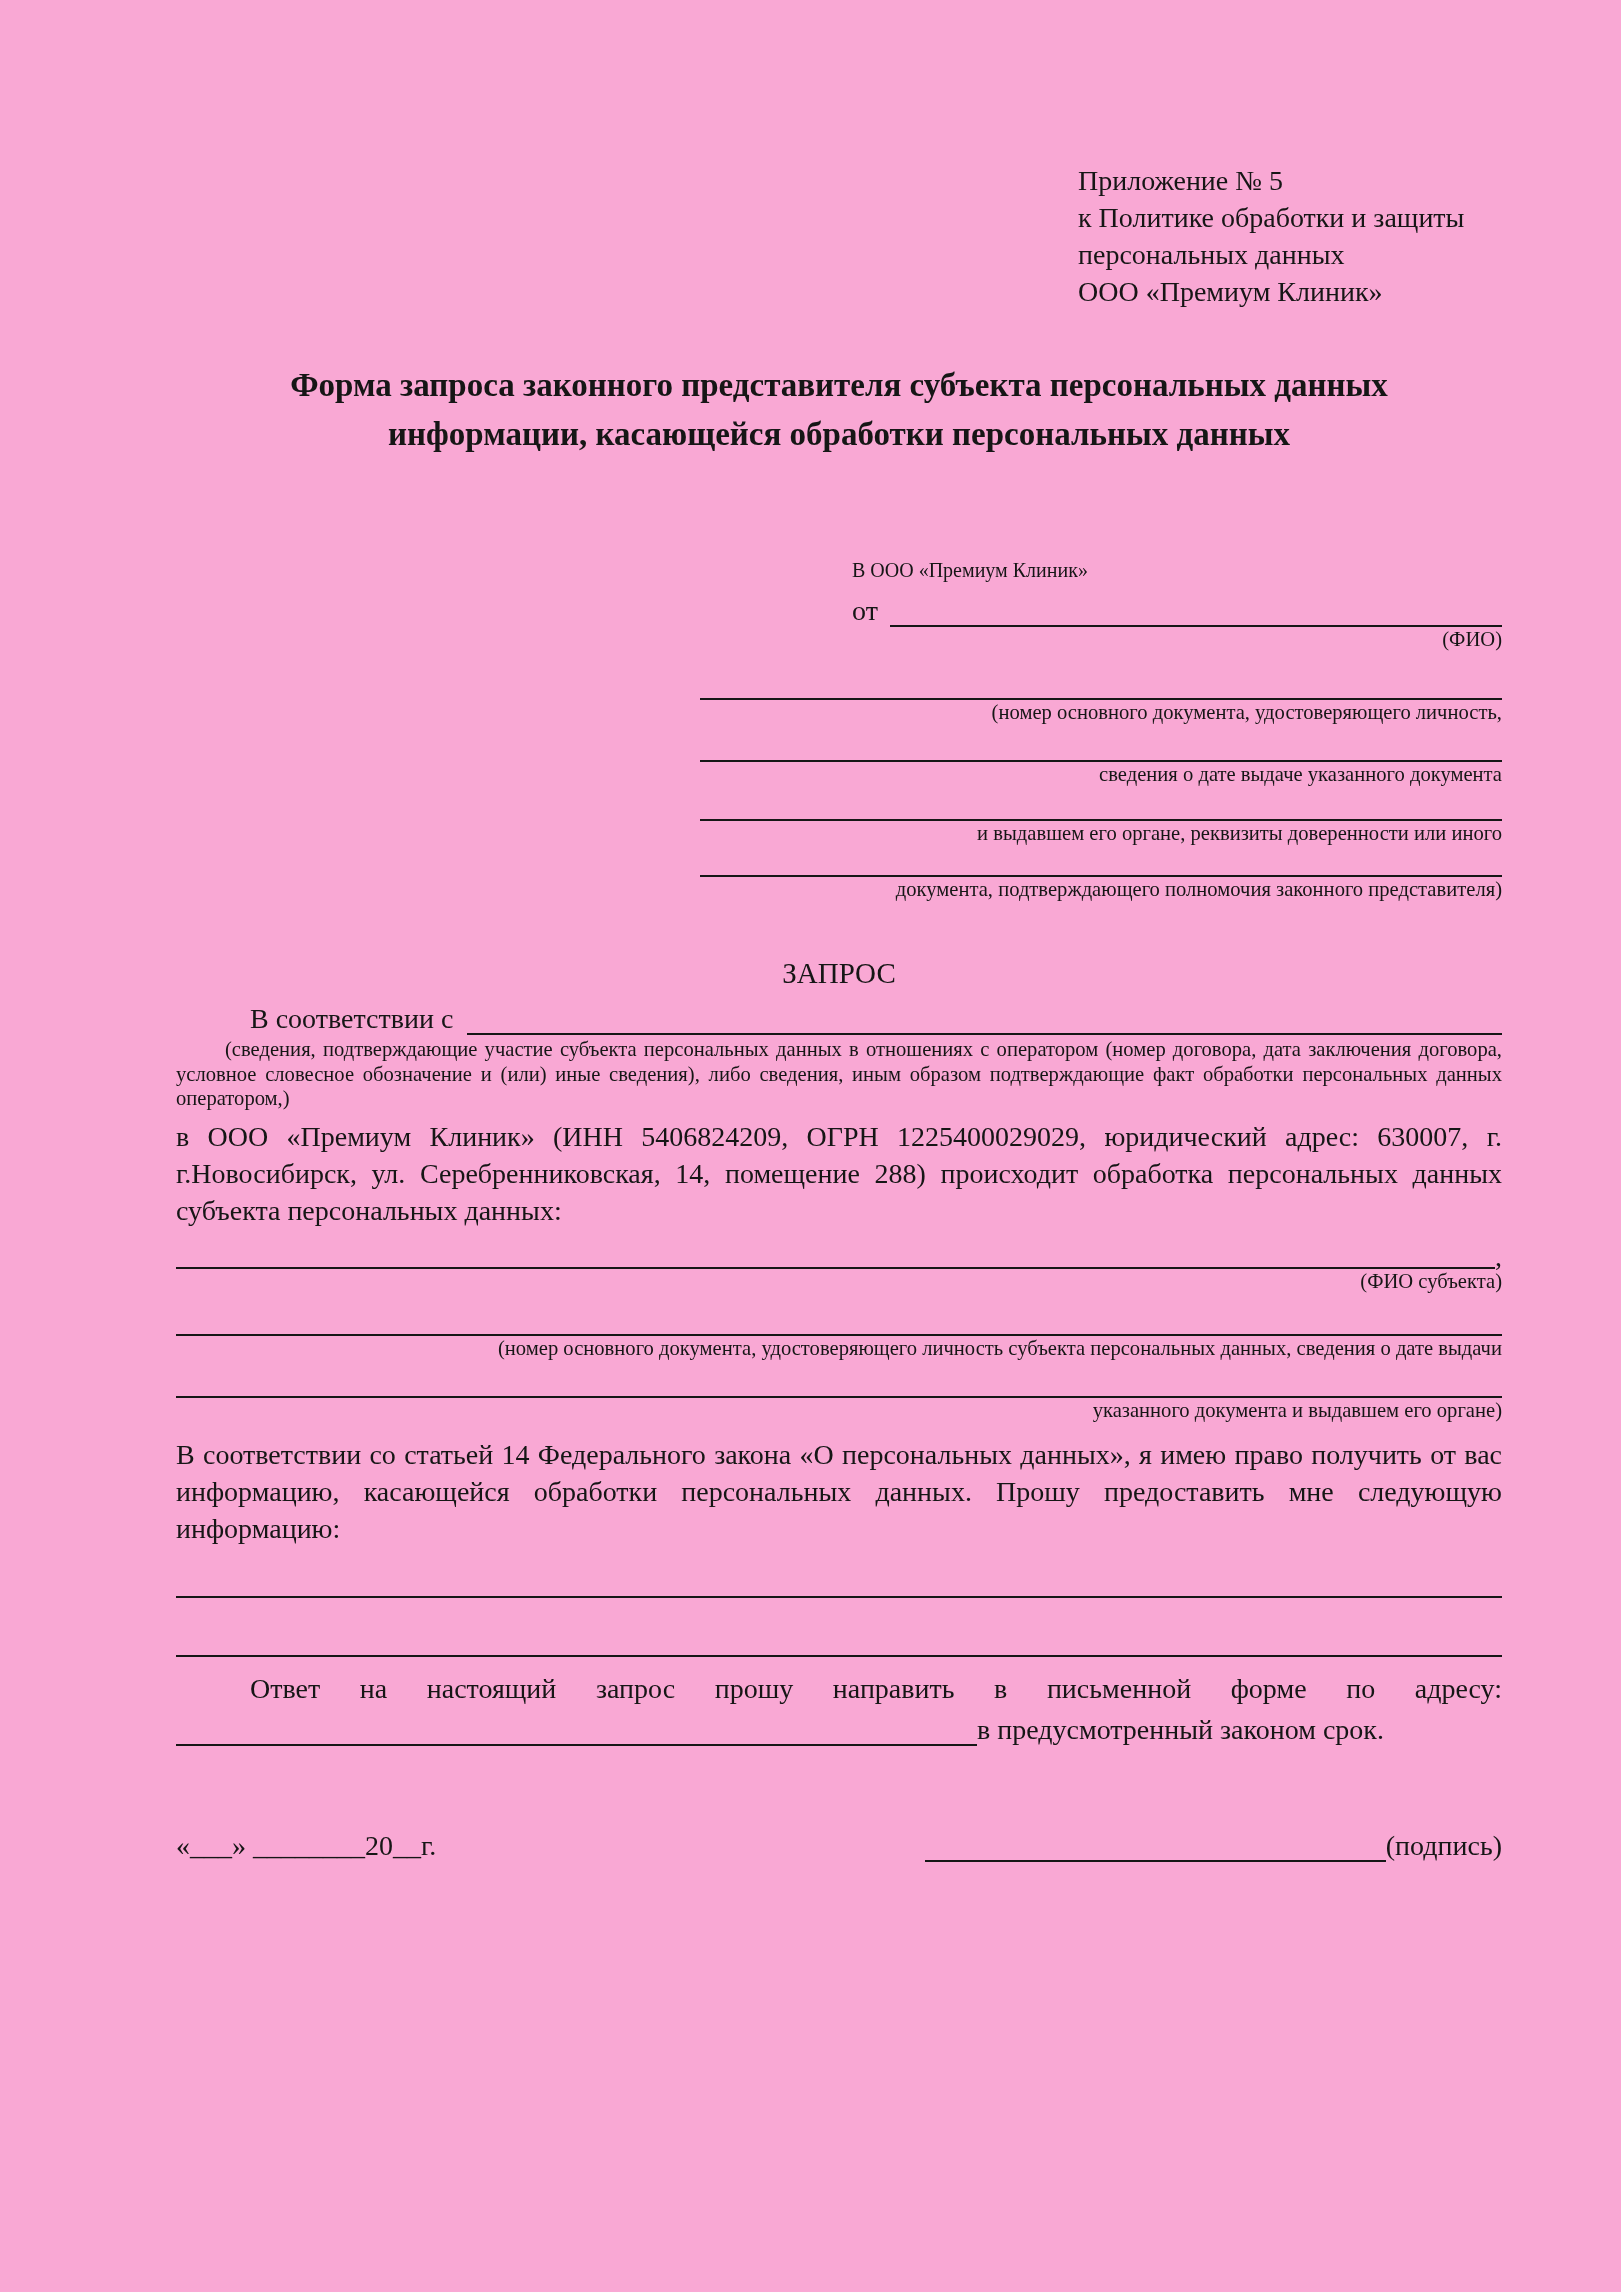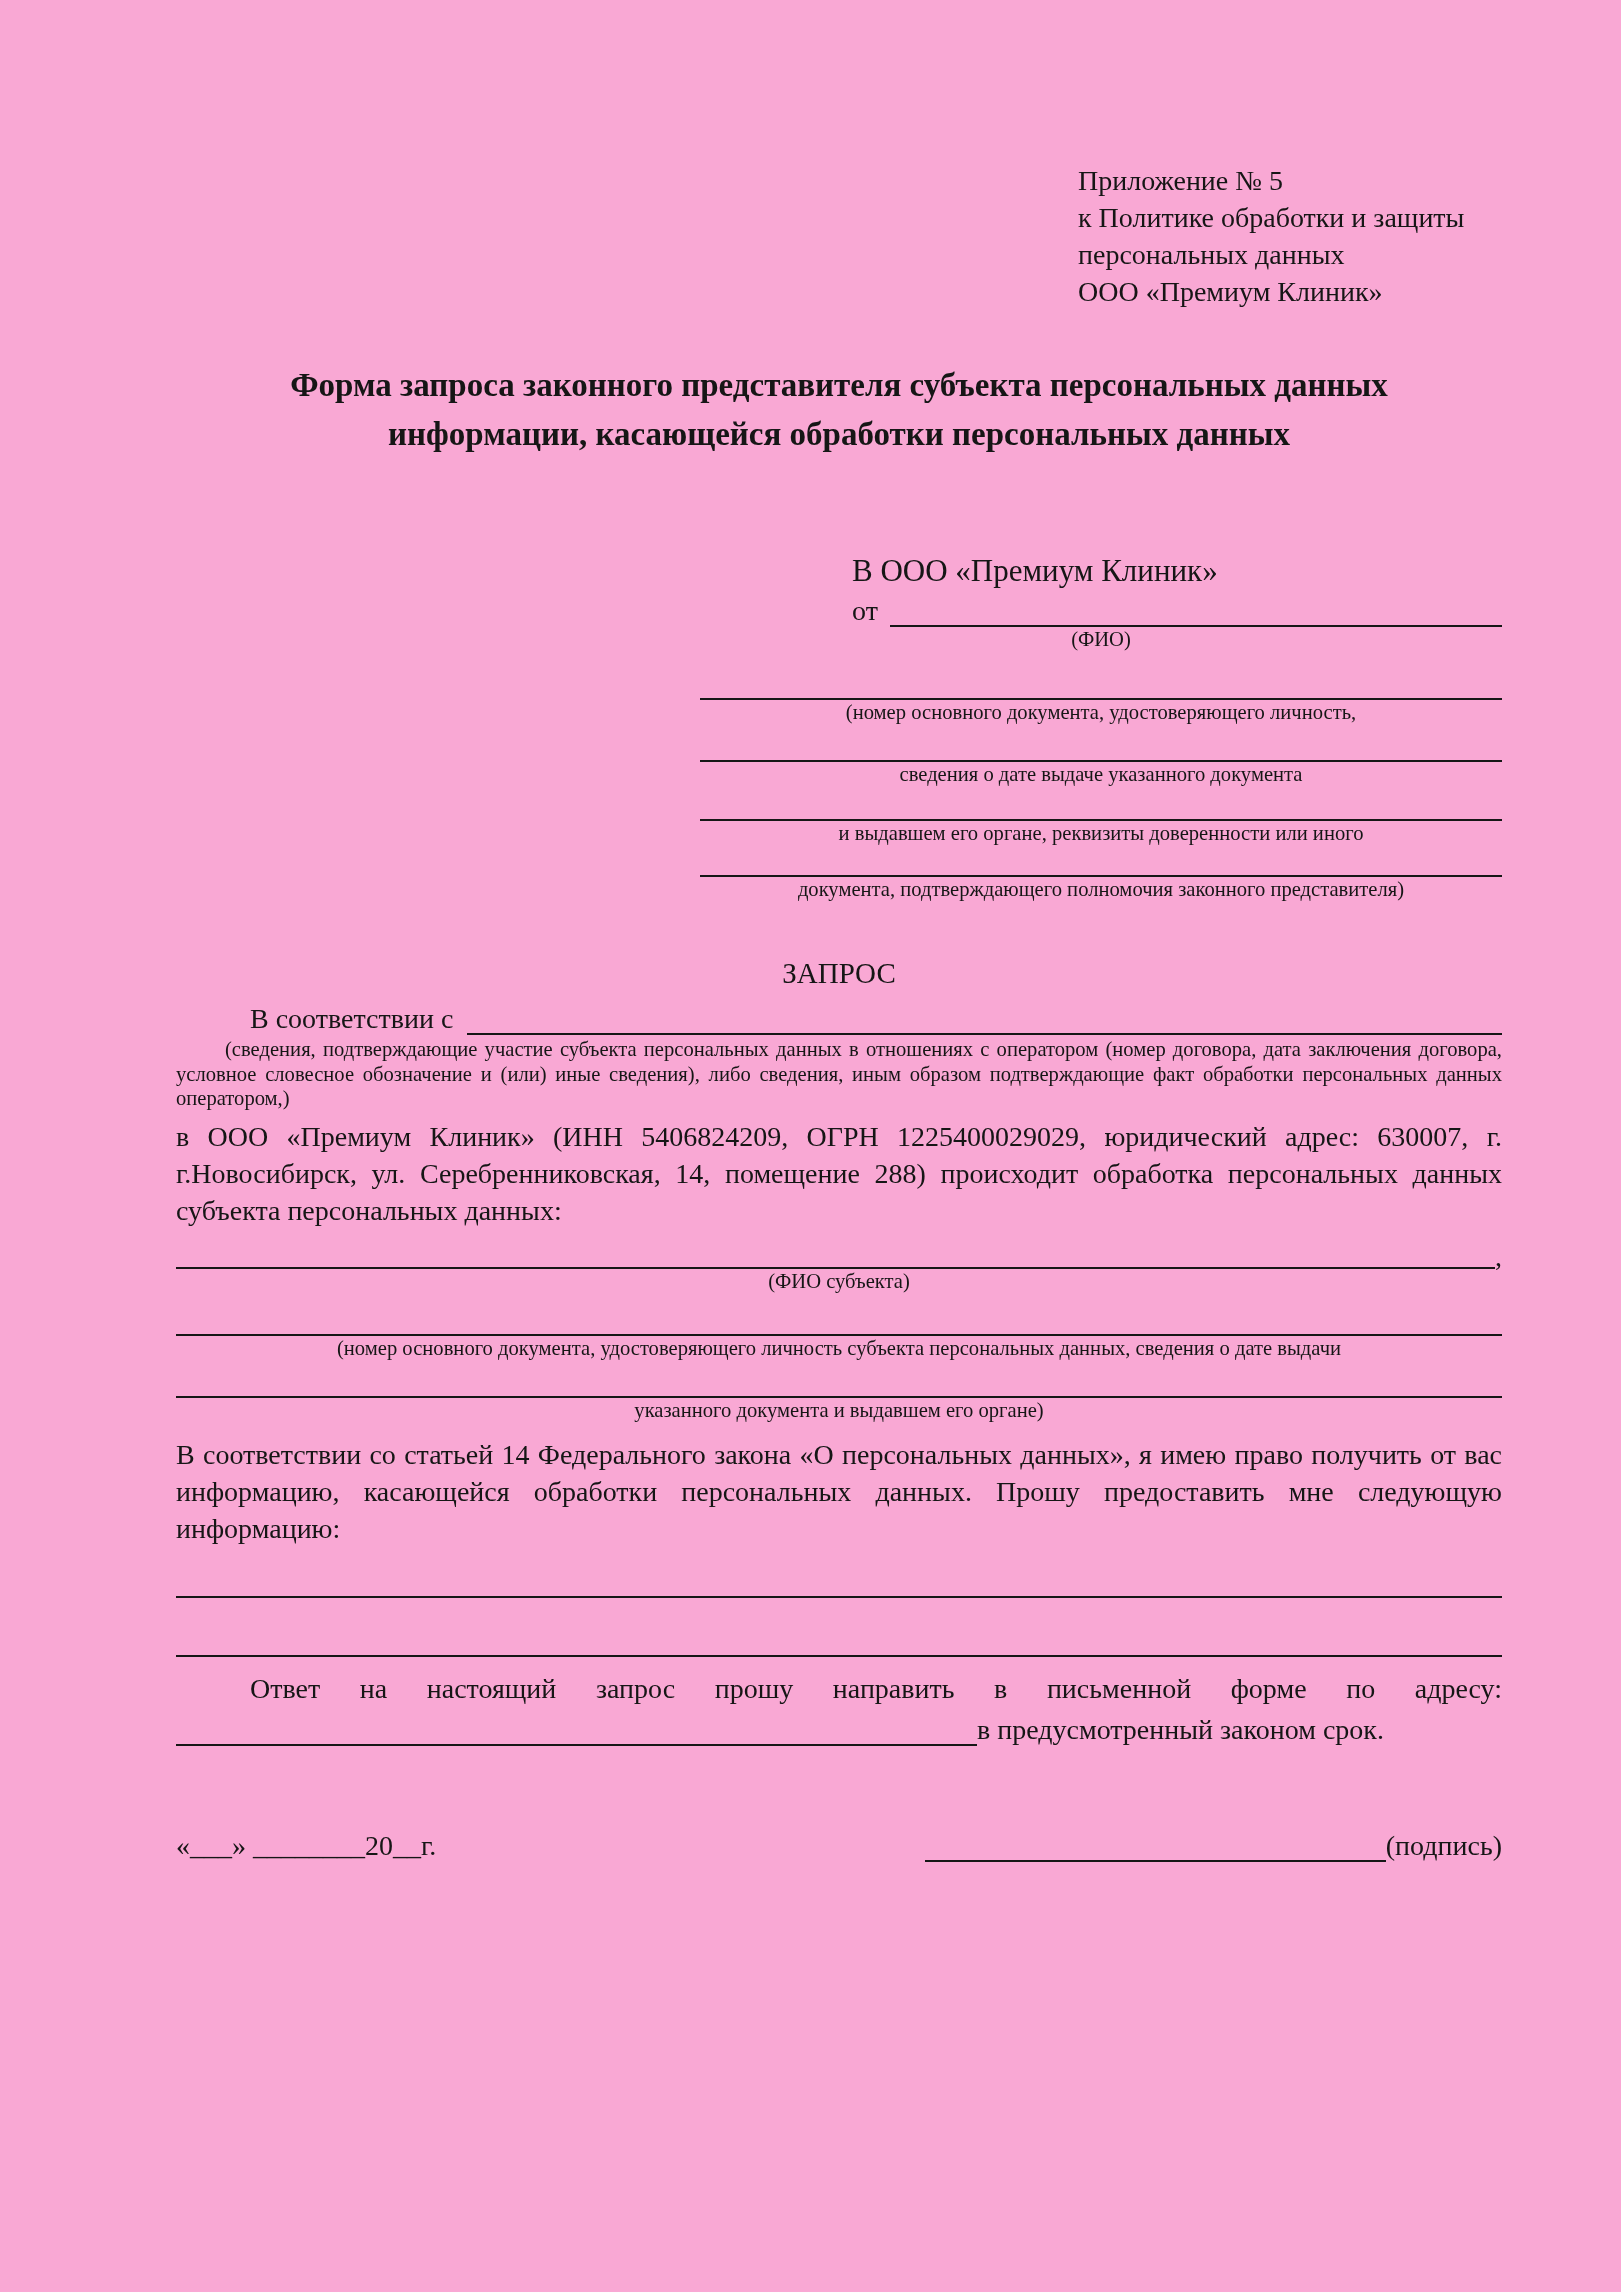--- a/index.html
+++ b/index.html
@@ -18,26 +18,26 @@
   .appendix{margin-left:902px;font-size:28px;line-height:37px;}
 
   
   .title{
     margin:51px auto 0 auto;max-width:1245px;
     font-size:33px;line-height:49px;font-weight:bold;text-align:center;
   }
 
   
   .addressee{margin-top:92px;}
-  .addr-to{margin-left:676px;font-size:31px;line-height:39px;}
+  .addr-to{margin-left:676px;font-size:20px;line-height:39px;}
   .addr-from{margin-left:676px;display:flex;align-items:flex-end;height:37px;font-size:28px;}
   .addr-from .lbl{padding-right:11.8px;}
   .uline{flex:1 1 auto;border-bottom:2.9px solid #161616;height:29px;}
   .addr-blanks{margin-left:524px;width:802px;}
-  .cap{font-size:20.6px;line-height:25.5px;text-align:center;}
+  .cap{font-size:20.6px;line-height:25.5px;text-align:right;}
   .bl-line{height:32px;border-bottom:2.9px solid #161616;}
   .bl-line.g1{height:45px;}
   .bl-line.g2{height:35px;}
   .bl-line.g3{height:31px;}
   .bl-line.g4{height:29px;}
 
   
   .req-heading{margin-top:51px;text-align:center;font-size:29px;line-height:39px;}
   .intro-row{margin-top:7.8px;display:flex;align-items:flex-end;height:35px;font-size:28px;}
   .intro-row .ind{width:74px;flex:0 0 auto;}

